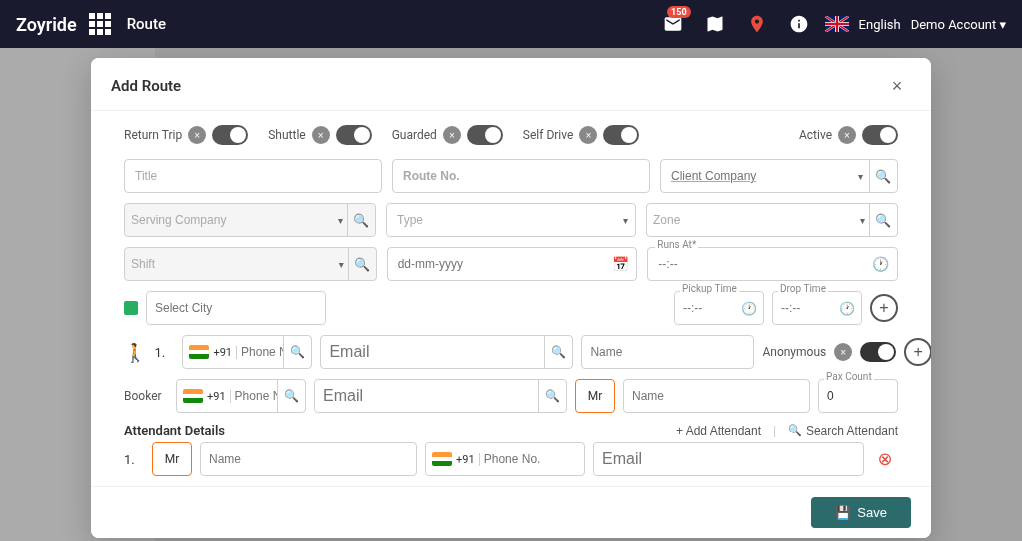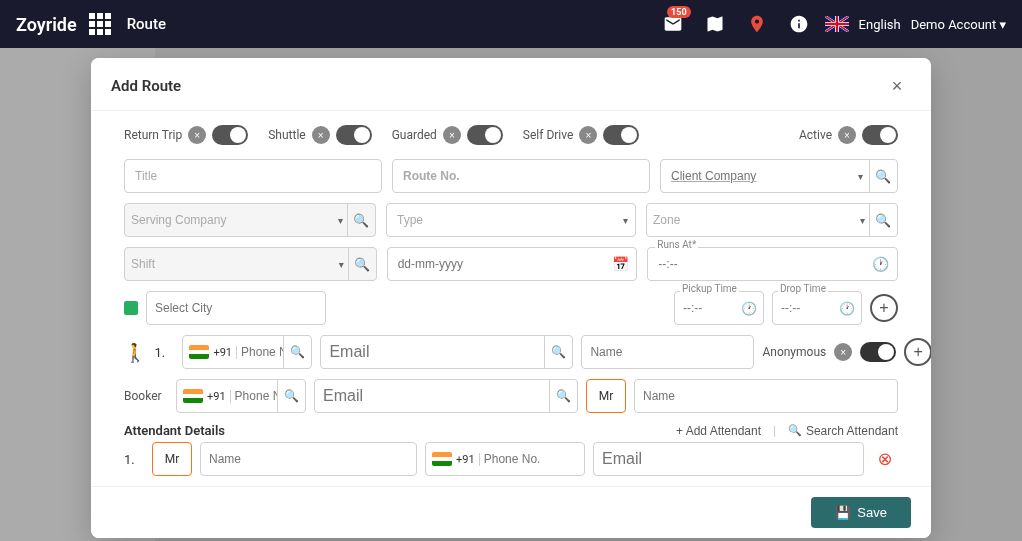--- a/index.html
+++ b/index.html
@@ -1006,20 +1006,24 @@
             <div class="phone-search-btn">🔍</div>
           </div>
           <div class="email-wrapper">
             <input type="text" placeholder="Email" style="">
             <div class="email-search-btn">🔍</div>
           </div>
           <div class="mr-prefix">Mr</div>
           <div class="name-wrapper">
             <input type="text" placeholder="Name" style="">
           </div>
+          <div class="pax-wrapper">
+            <label>Pax Count</label>
+            <input type="text" value="0" style="">
+          </div>
         </div>
 
         <div class="section-header">
           <span class="section-title">Attendant Details</span>
           <div class="attendant-actions">
             <button class="add-attendant-btn">
               <span>+ Add Attendant</span>
             </button>
             <span class="divider">|</span>
             <button class="search-attendant-btn">

